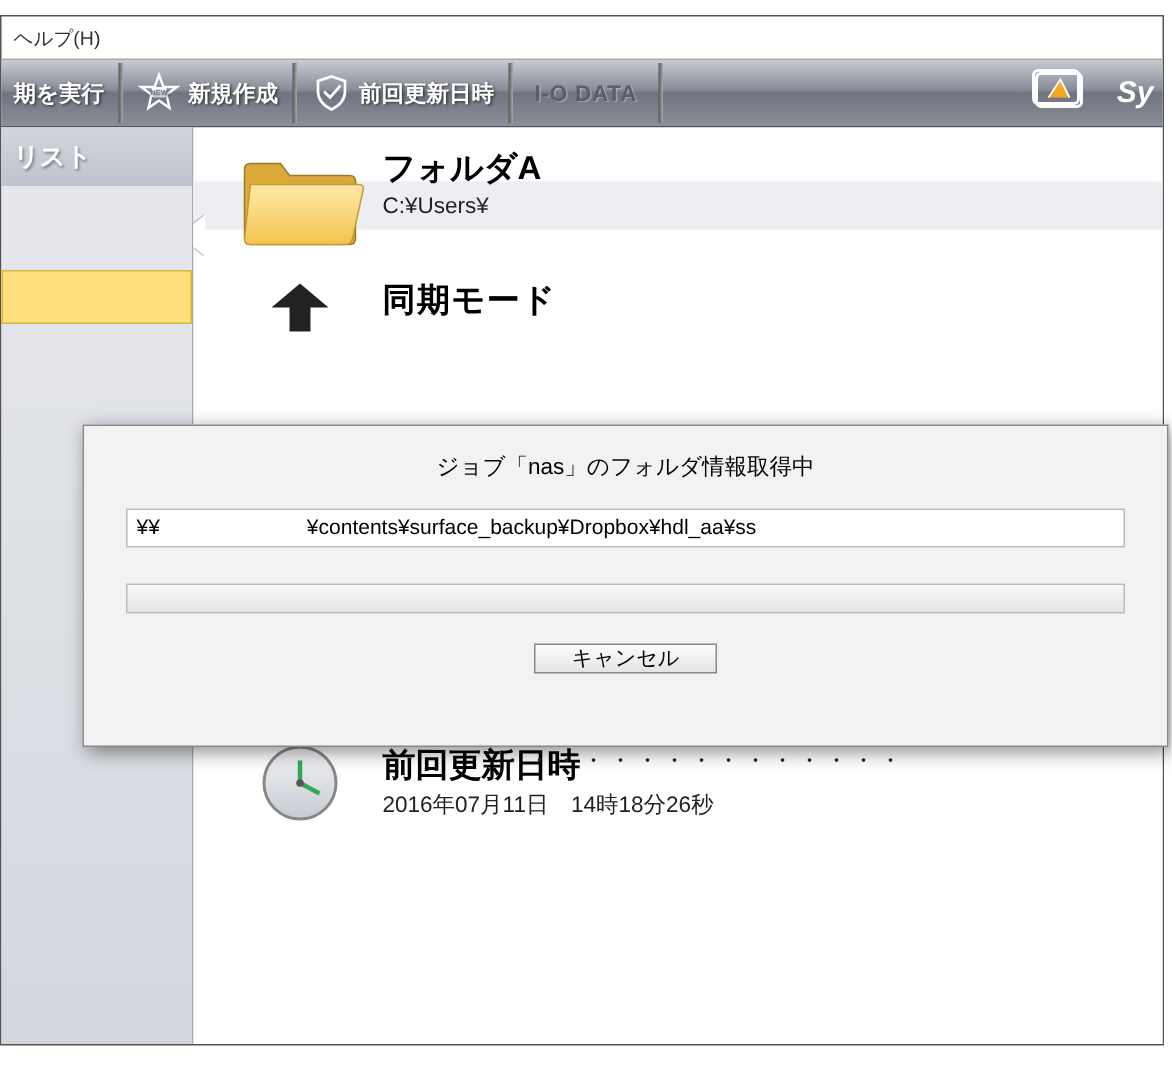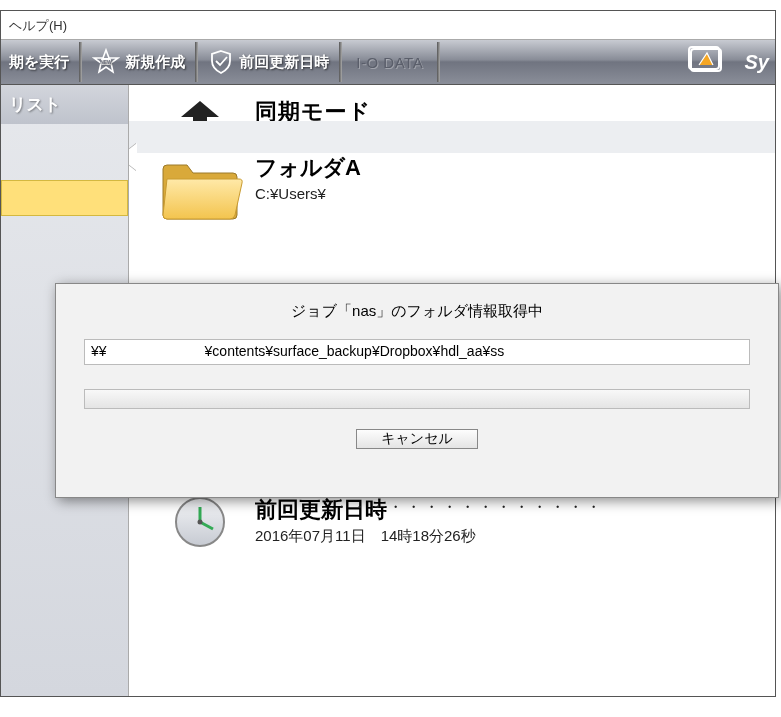--- a/index.html
+++ b/index.html
@@ -8,21 +8,21 @@
 .app-frame { position: absolute; top: 10px; left: 0; right: 5px; bottom: 20px; border: 1px solid #555; background: #fff; }
 
 .menubar { padding: 6px 8px 4px; font-size: 13px; color: #333; }
 
 .toolbar { height: 46px; background: linear-gradient(to bottom, #c8cbd2 0%, #888c97 45%, #707480 50%, #8a8e99 100%); display: flex; align-items: center; border-top: 1px solid #aaa; border-bottom: 1px solid #555; }
 
 .tb-divider { width: 3px; height: 40px; background: linear-gradient(to right, #555, #aaa); margin: 0 2px; }
 
 .tb-btn { display: flex; align-items: center; padding: 0 8px; height: 40px; color: #fff; font-size: 15px; font-weight: bold; text-shadow: 1px 1px 2px rgba(0,0,0,0.6); cursor: pointer; }
 .tb-btn .icon { margin-right: 5px; display: inline-flex; }
-.tb-iodata { color: #5a5e6a; text-shadow: 1px 1px 0 rgba(255,255,255,0.3); font-weight: normal; letter-spacing: 0.5px; margin: 0 12px; font-size: 15px; }
+.tb-iodata { color: #5a5e6a; text-shadow: 1px 1px 0 rgba(255,255,255,0.3); font-weight: bold; letter-spacing: 0.5px; margin: 0 12px; font-size: 15px; }
 .tb-right { margin-left: auto; display: flex; align-items: center; padding-right: 6px; }
 .tb-right-label { color: #fff; font-size: 20px; font-weight: bold; font-style: italic; margin-left: 20px; }
 
 .body-area { display: flex; height: calc(100% - 46px - 28px); }
 
 .sidebar { width: 128px; background: linear-gradient(to bottom, #e6e8ec, #d4d7de); border-right: 1px solid #aaa; }
 .sidebar-title { padding: 8px 8px; color: #fff; font-size: 17px; font-weight: bold; background: linear-gradient(to bottom, #d2d5dc, #bfc3cc); text-shadow: 1px 1px 2px rgba(0,0,0,0.4); }
 .sidebar-item { margin-top: 56px; height: 36px; background: #ffe07a; border: 1px solid #d4b840; }
 
 .main { flex: 1; background: #fff; position: relative; padding: 12px 8px 0 16px; overflow: hidden; }
@@ -100,47 +100,47 @@
   <div class="body-area">
     <div class="sidebar">
       <div class="sidebar-title">リスト</div>
       <div class="sidebar-item"></div>
     </div>
 
     <div class="main">
       <div class="callout"></div>
       <div class="folder-band"></div>
 
-      <div class="row">
-        <div class="icon-col">
-          <svg width="50" height="40" viewBox="0 0 50 40">
-              <polygon points="25,4 44,20 32,20 32,36 18,36 18,20 6,20" fill="#222"></polygon>
-            </svg>
-        </div>
-        <div class="text-col">
-          <h2 style="letter-spacing:1px;">同期モード</h2>
-        </div>
-      </div>
-
       <div class="row" style="position:relative; z-index:1;">
         <div class="icon-col">
           <svg width="86" height="72" viewBox="0 0 86 72">
             <path d="M6 18 L6 62 Q6 66 10 66 L76 66 Q80 66 80 62 L80 24 Q80 20 76 20 L36 20 L30 12 L10 12 Q6 12 6 16 Z" fill="#d9a93a" stroke="#9c7a2a" stroke-width="1"></path>
             <path d="M10 26 L82 26 Q86 26 85 30 L78 62 Q77 66 73 66 L10 66 Q6 66 6 62 Z" fill="url(#fg)" stroke="#c89a30" stroke-width="1"></path>
             <defs>
                 <linearGradient id="fg" x1="0" y1="0" x2="0" y2="1">
                   <stop offset="0" stop-color="#ffe9a8"></stop>
                   <stop offset="1" stop-color="#f3c44e"></stop>
                 </linearGradient>
               </defs>
           </svg>
         </div>
         <div class="text-col">
           <h2>フォルダA</h2>
           <span class="sub">C:¥Users¥</span>
+        </div>
+      </div>
+
+      <div class="row">
+        <div class="icon-col">
+          <svg width="50" height="40" viewBox="0 0 50 40">
+              <polygon points="25,4 44,20 32,20 32,36 18,36 18,20 6,20" fill="#222"></polygon>
+            </svg>
+        </div>
+        <div class="text-col">
+          <h2 style="letter-spacing:1px;">同期モード</h2>
         </div>
       </div>
 
       <div style="height:180px;"></div>
 
       <div class="row">
         <div class="icon-col">
           <svg width="48" height="58" viewBox="0 0 48 58">
             <rect x="6" y="4" width="36" height="50" rx="3" fill="#fff" stroke="#9aa0ac" stroke-width="2"></rect>
             <rect x="6" y="4" width="36" height="10" rx="3" fill="#c8cdd6"></rect>

